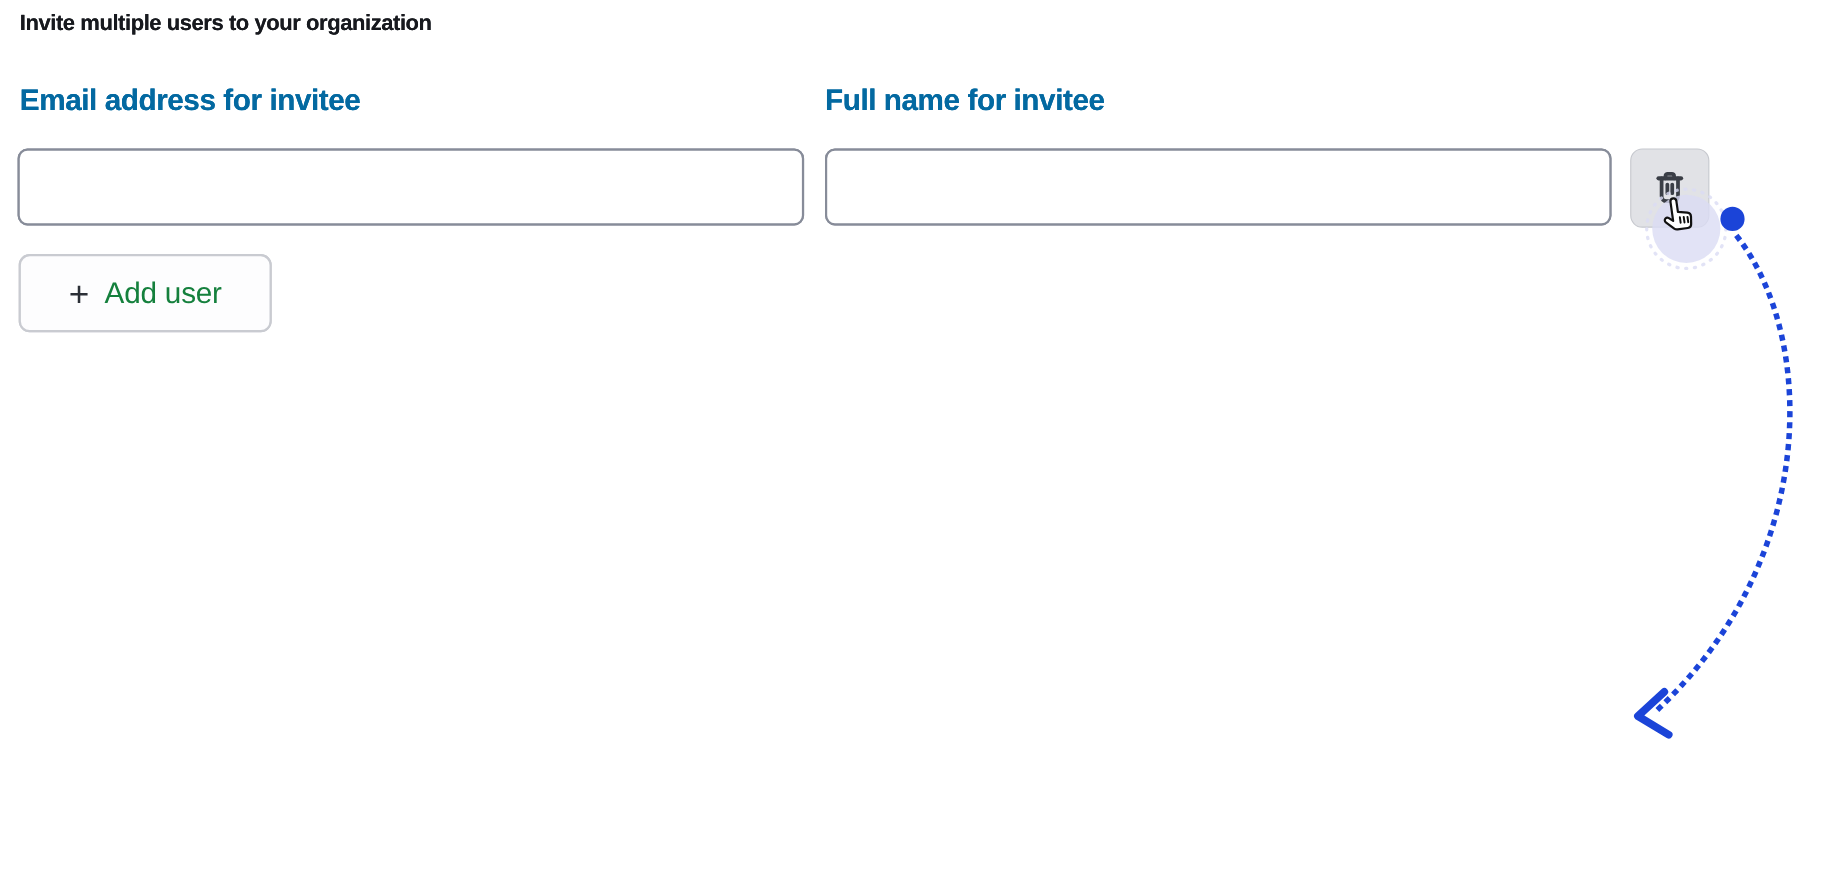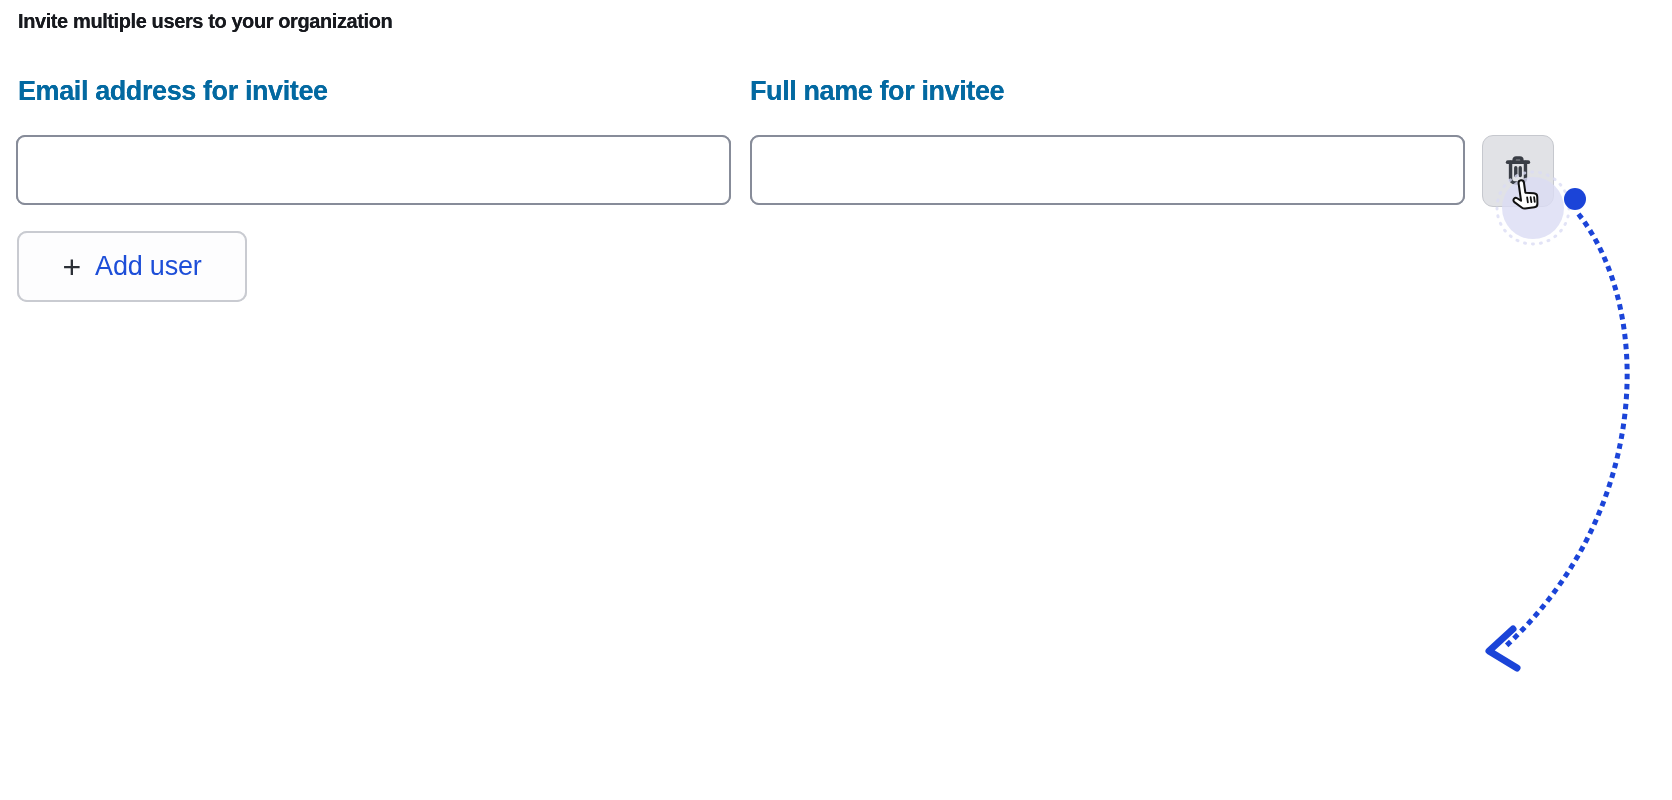--- a/index.html
+++ b/index.html
@@ -21,21 +21,21 @@
   .input-email { left:16px; }
   .input-name  { left:750px; }
   .trash-button { position:absolute; left:1482px; top:135px; width:72px; height:72px;
                   background:#e1e2e6; border:1px solid #c6c8ce; border-radius:11px;
                   display:flex; align-items:center; justify-content:center; cursor:pointer; }
   .add-user-button { position:absolute; left:17px; top:231px; width:230px; height:71px;
                      background:#fdfdfe; border:2px solid #c9cbd1; border-radius:10px;
                      display:flex; align-items:center; justify-content:center; gap:14px;
                      cursor:pointer; }
   .add-user-button .plus { font-size:32px; font-weight:400; color:#2b2f36; line-height:1; }
-  .add-user-button .btn-label { font-size:27px; color:#1d4ed8; letter-spacing:-0.2px; }
+  .add-user-button .btn-label { font-size:27px; color:#15803d; letter-spacing:-0.2px; }
   #annotation-overlay { position:absolute; left:0; top:0; width:1672px; height:800px;
                         pointer-events:none; }
 </style>
 </head>
 <body>
 
 <div class="section" id="section-1">
   <div class="form-title">Invite multiple users to your organization</div>
   <div class="field-label label-email">Email address for invitee</div>
   <div class="field-label label-name">Full name for invitee</div>

